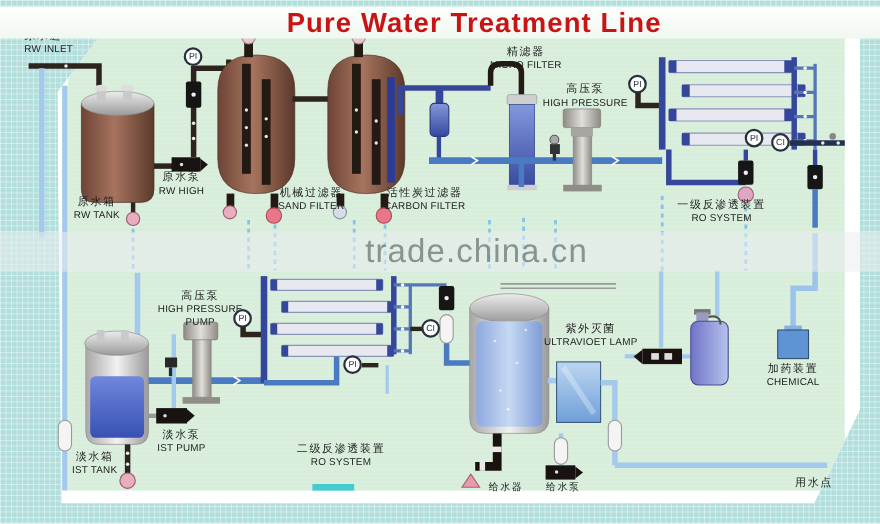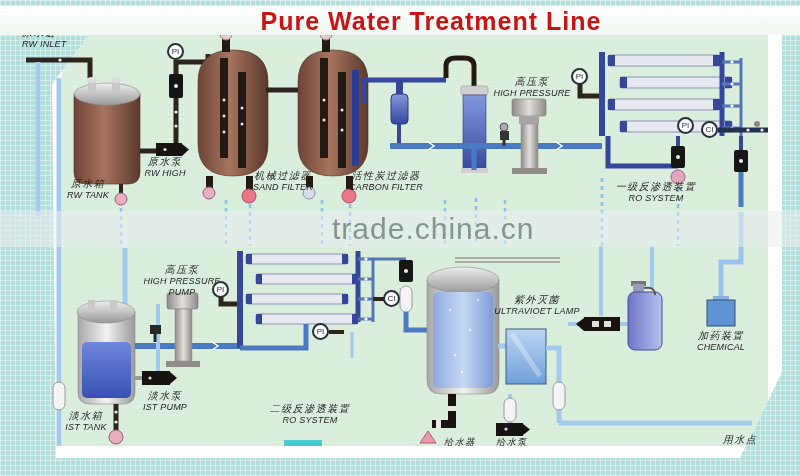--- a/index.html
+++ b/index.html
@@ -34,21 +34,21 @@
     font-size:30px;color:rgba(118,133,128,.85);letter-spacing:1px;margin-left:44px;
   }
   #titleband{
     position:absolute;left:0;top:6px;width:800px;height:29px;z-index:6;
     background:linear-gradient(#fdfffd,#f1f7f1);
   }
   #title{
     position:absolute;left:0;top:1px;width:100%;text-align:center;
     font-size:25px;font-weight:bold;color:#c81414;letter-spacing:1px;margin-left:31px;
   }
-  .lbl{position:absolute;text-align:center;color:#1d1d1d;z-index:5;font-style:italic;}
+  .lbl{position:absolute;text-align:center;color:#1d1d1d;z-index:5;}
   .lbl .zh{display:block;font-size:10px;letter-spacing:1.5px;line-height:1.2;}
   .lbl .en{display:block;font-size:9px;letter-spacing:.2px;line-height:1.25;}
   .lbl.la{text-align:left;}
   .gauge{
     position:absolute;width:17px;height:17px;border-radius:50%;z-index:5;
     background:#fdfdfd;border:2px solid #26303c;box-sizing:border-box;
     font-size:8px;font-weight:normal;color:#26303c;
     display:flex;align-items:center;justify-content:center;line-height:1;
   }
 </style>
@@ -396,20 +396,24 @@
     <span class="en">RW HIGH</span>
   </div>
   <div class="lbl" style="left:242px;top:170px;width:82px">
     <span class="zh">机械过滤器</span>
     <span class="en">SAND FILTER</span>
   </div>
   <div class="lbl" style="left:340px;top:170px;width:92px">
     <span class="zh">活性炭过滤器</span>
     <span class="en">CARBON FILTER</span>
   </div>
+  <div class="lbl" style="left:432px;top:42px;width:92px">
+    <span class="zh">精滤器</span>
+    <span class="en">MICRO FILTER</span>
+  </div>
   <div class="lbl" style="left:480px;top:76px;width:104px">
     <span class="zh">高压泵</span>
     <span class="en">HIGH PRESSURE</span>
   </div>
   <div class="lbl" style="left:600px;top:181px;width:112px">
     <span class="zh">一级反渗透装置</span>
     <span class="en">RO SYSTEM</span>
   </div>
   <div class="lbl" style="left:130px;top:264px;width:104px">
     <span class="zh">高压泵</span>

